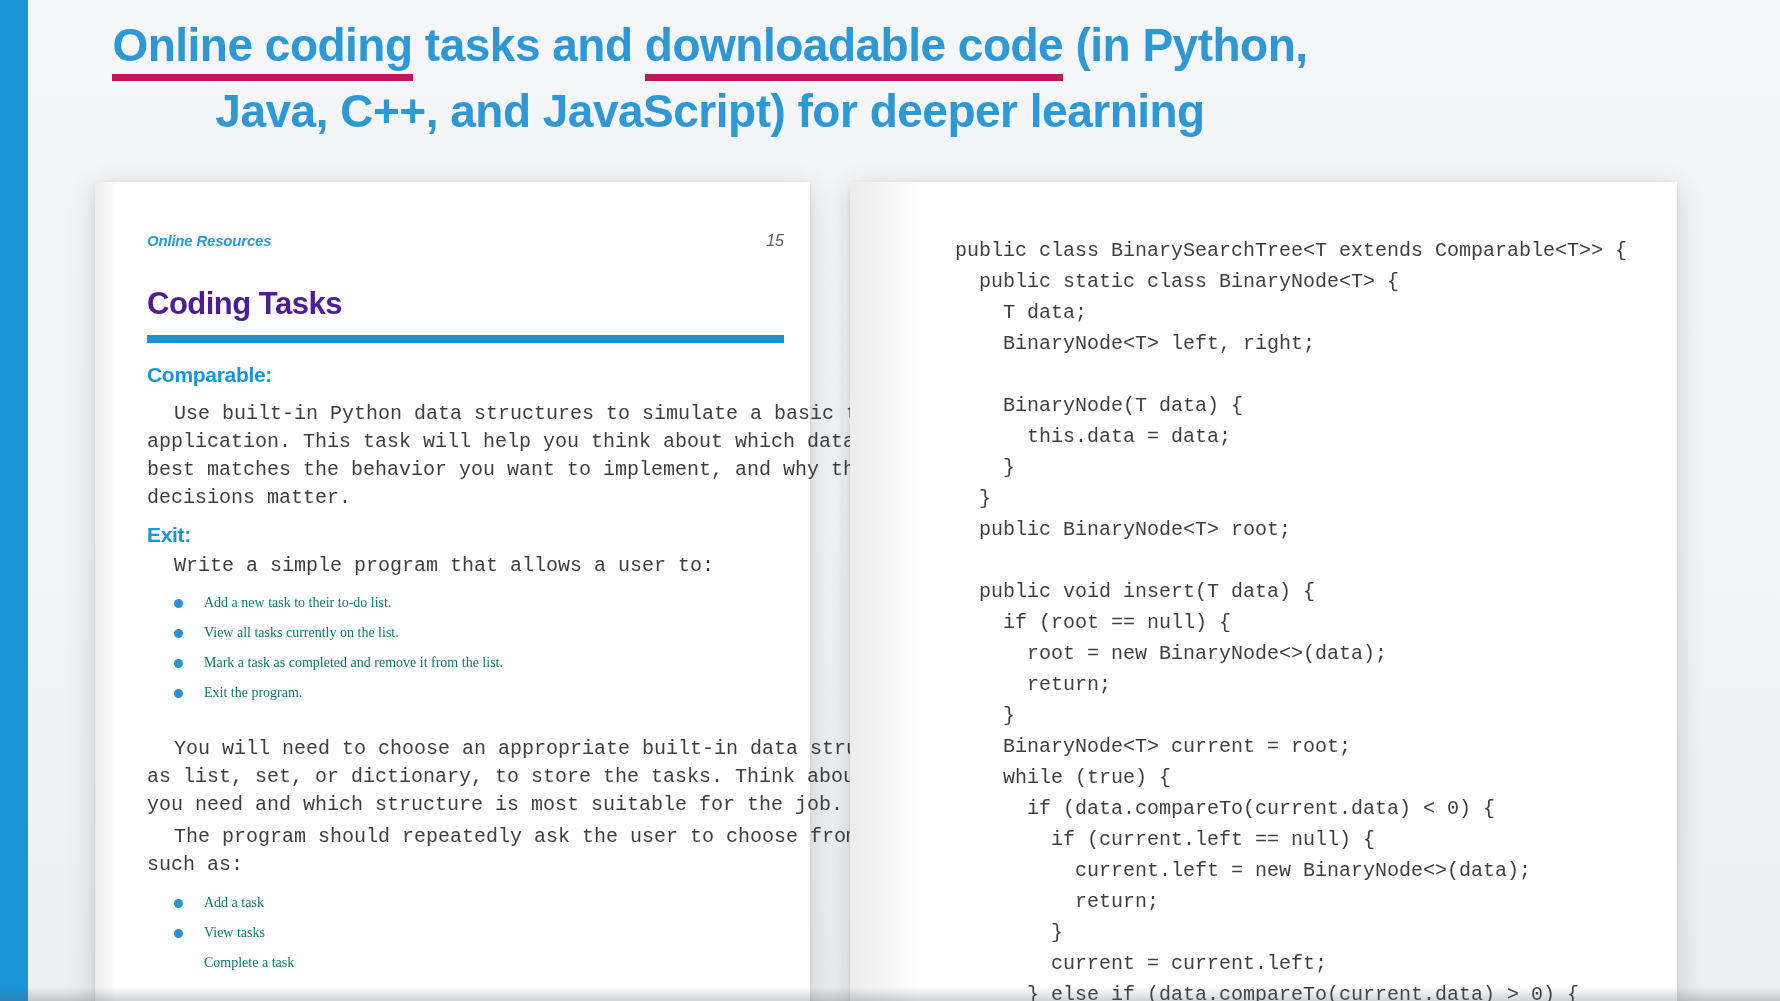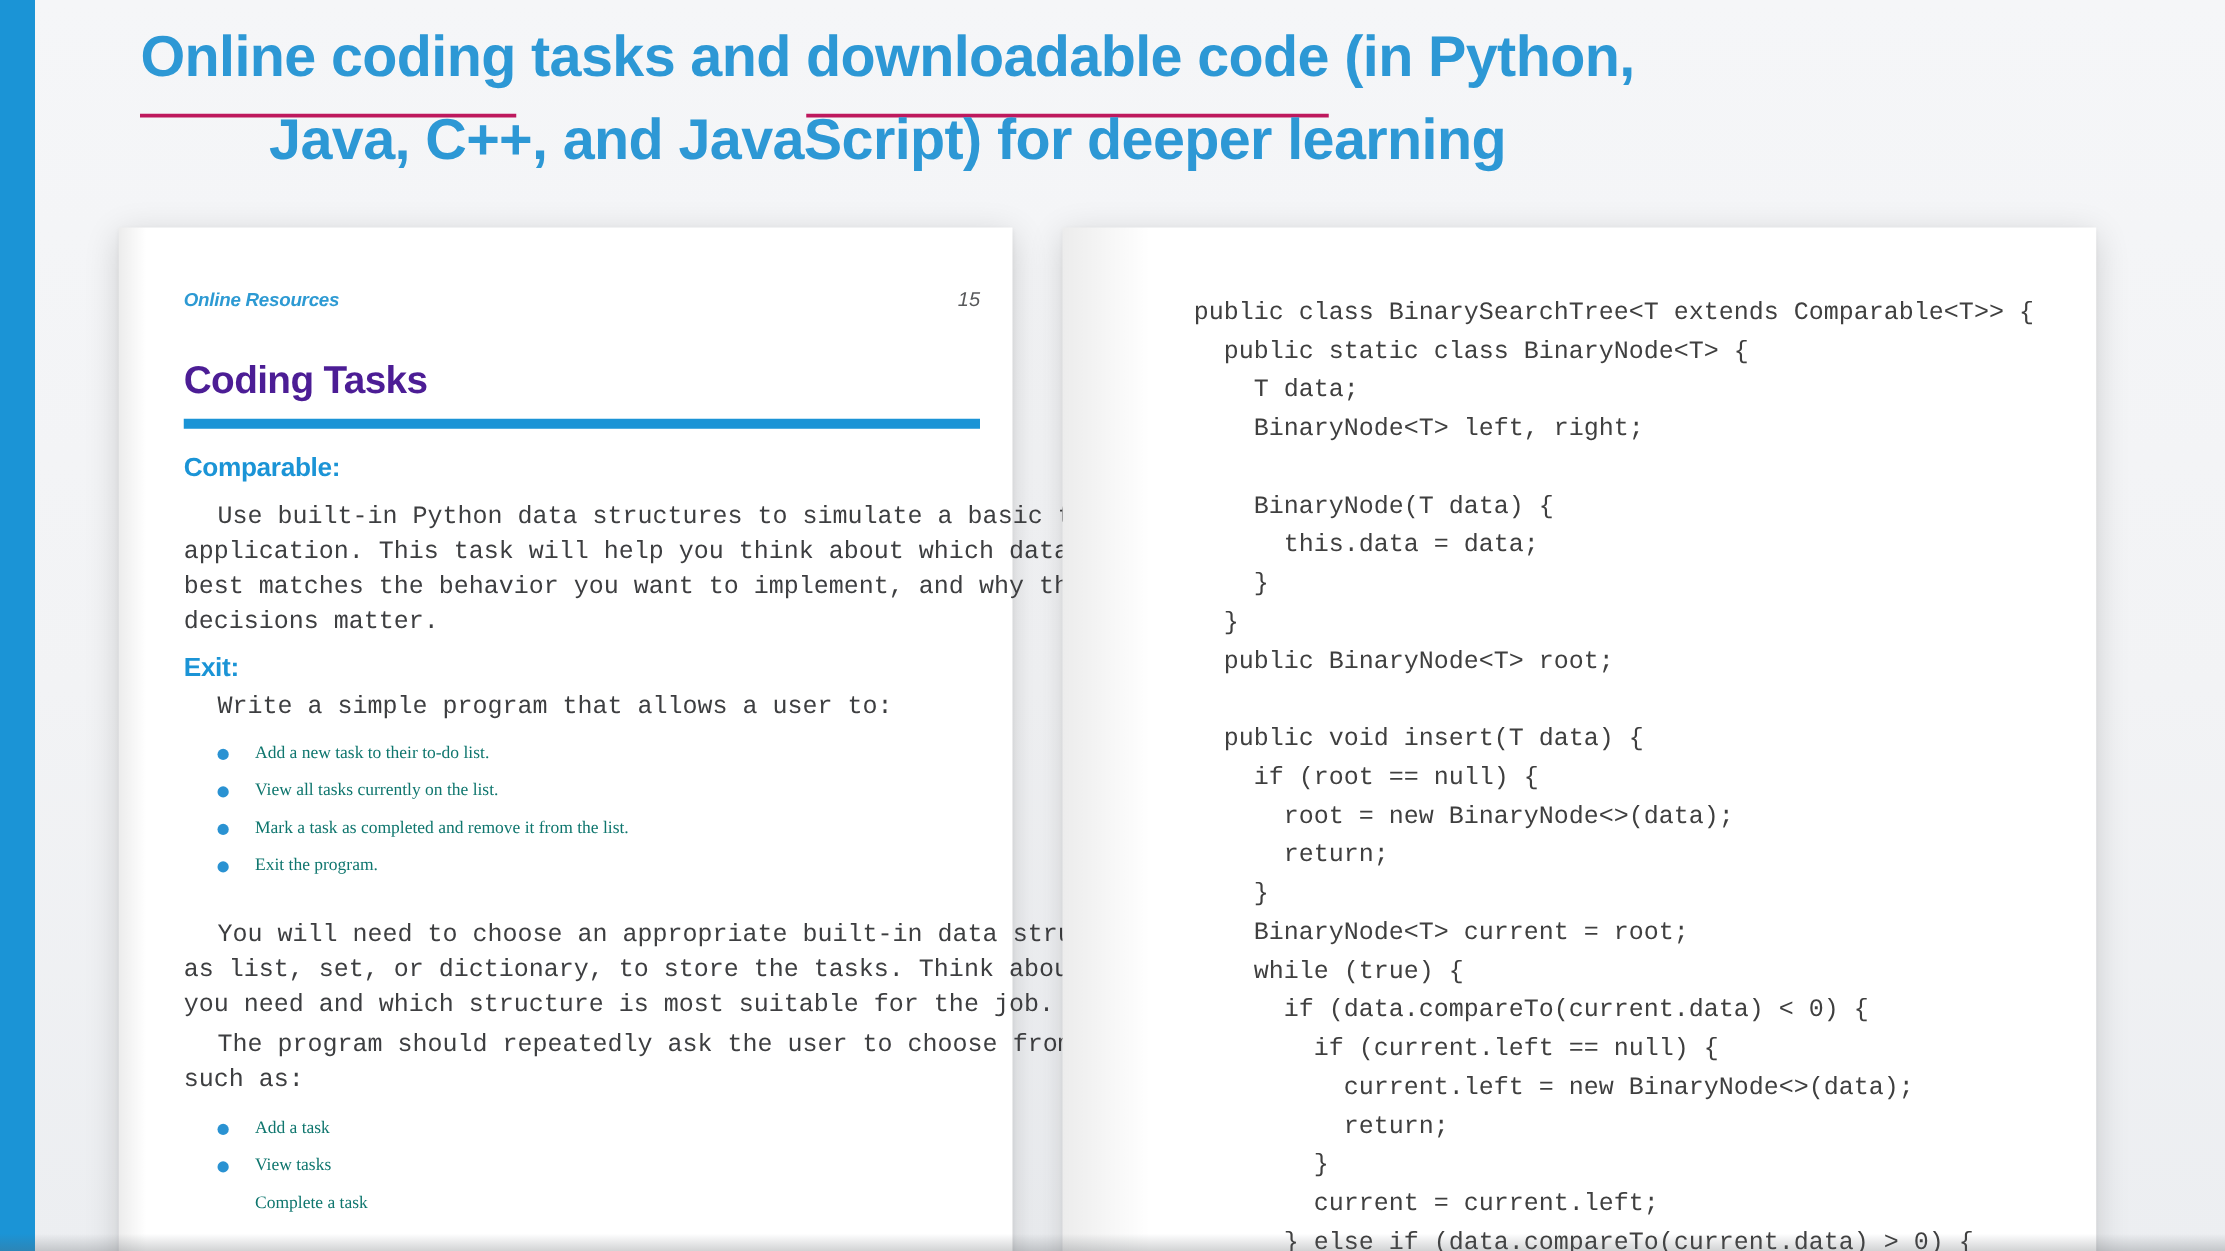--- a/index.html
+++ b/index.html
@@ -27,22 +27,22 @@
     width: 1420px;
     text-align: center;
     color: #2d98d5;
     font-weight: bold;
     font-size: 46px;
     line-height: 66px;
     letter-spacing: -0.5px;
   }
   .title-line { white-space: pre; }
   .title .u {
-    border-bottom: 3px solid #be185d;
-    padding-bottom: 20px;
+    border-bottom: 7px solid #be185d;
+    padding-bottom: 3px;
   }
 
   
   .page {
     position: absolute;
     top: 182px;
     background: #ffffff;
     box-shadow: 0 6px 26px rgba(0,0,0,0.16), 0 1px 4px rgba(0,0,0,0.08);
   }
   .page::before {

